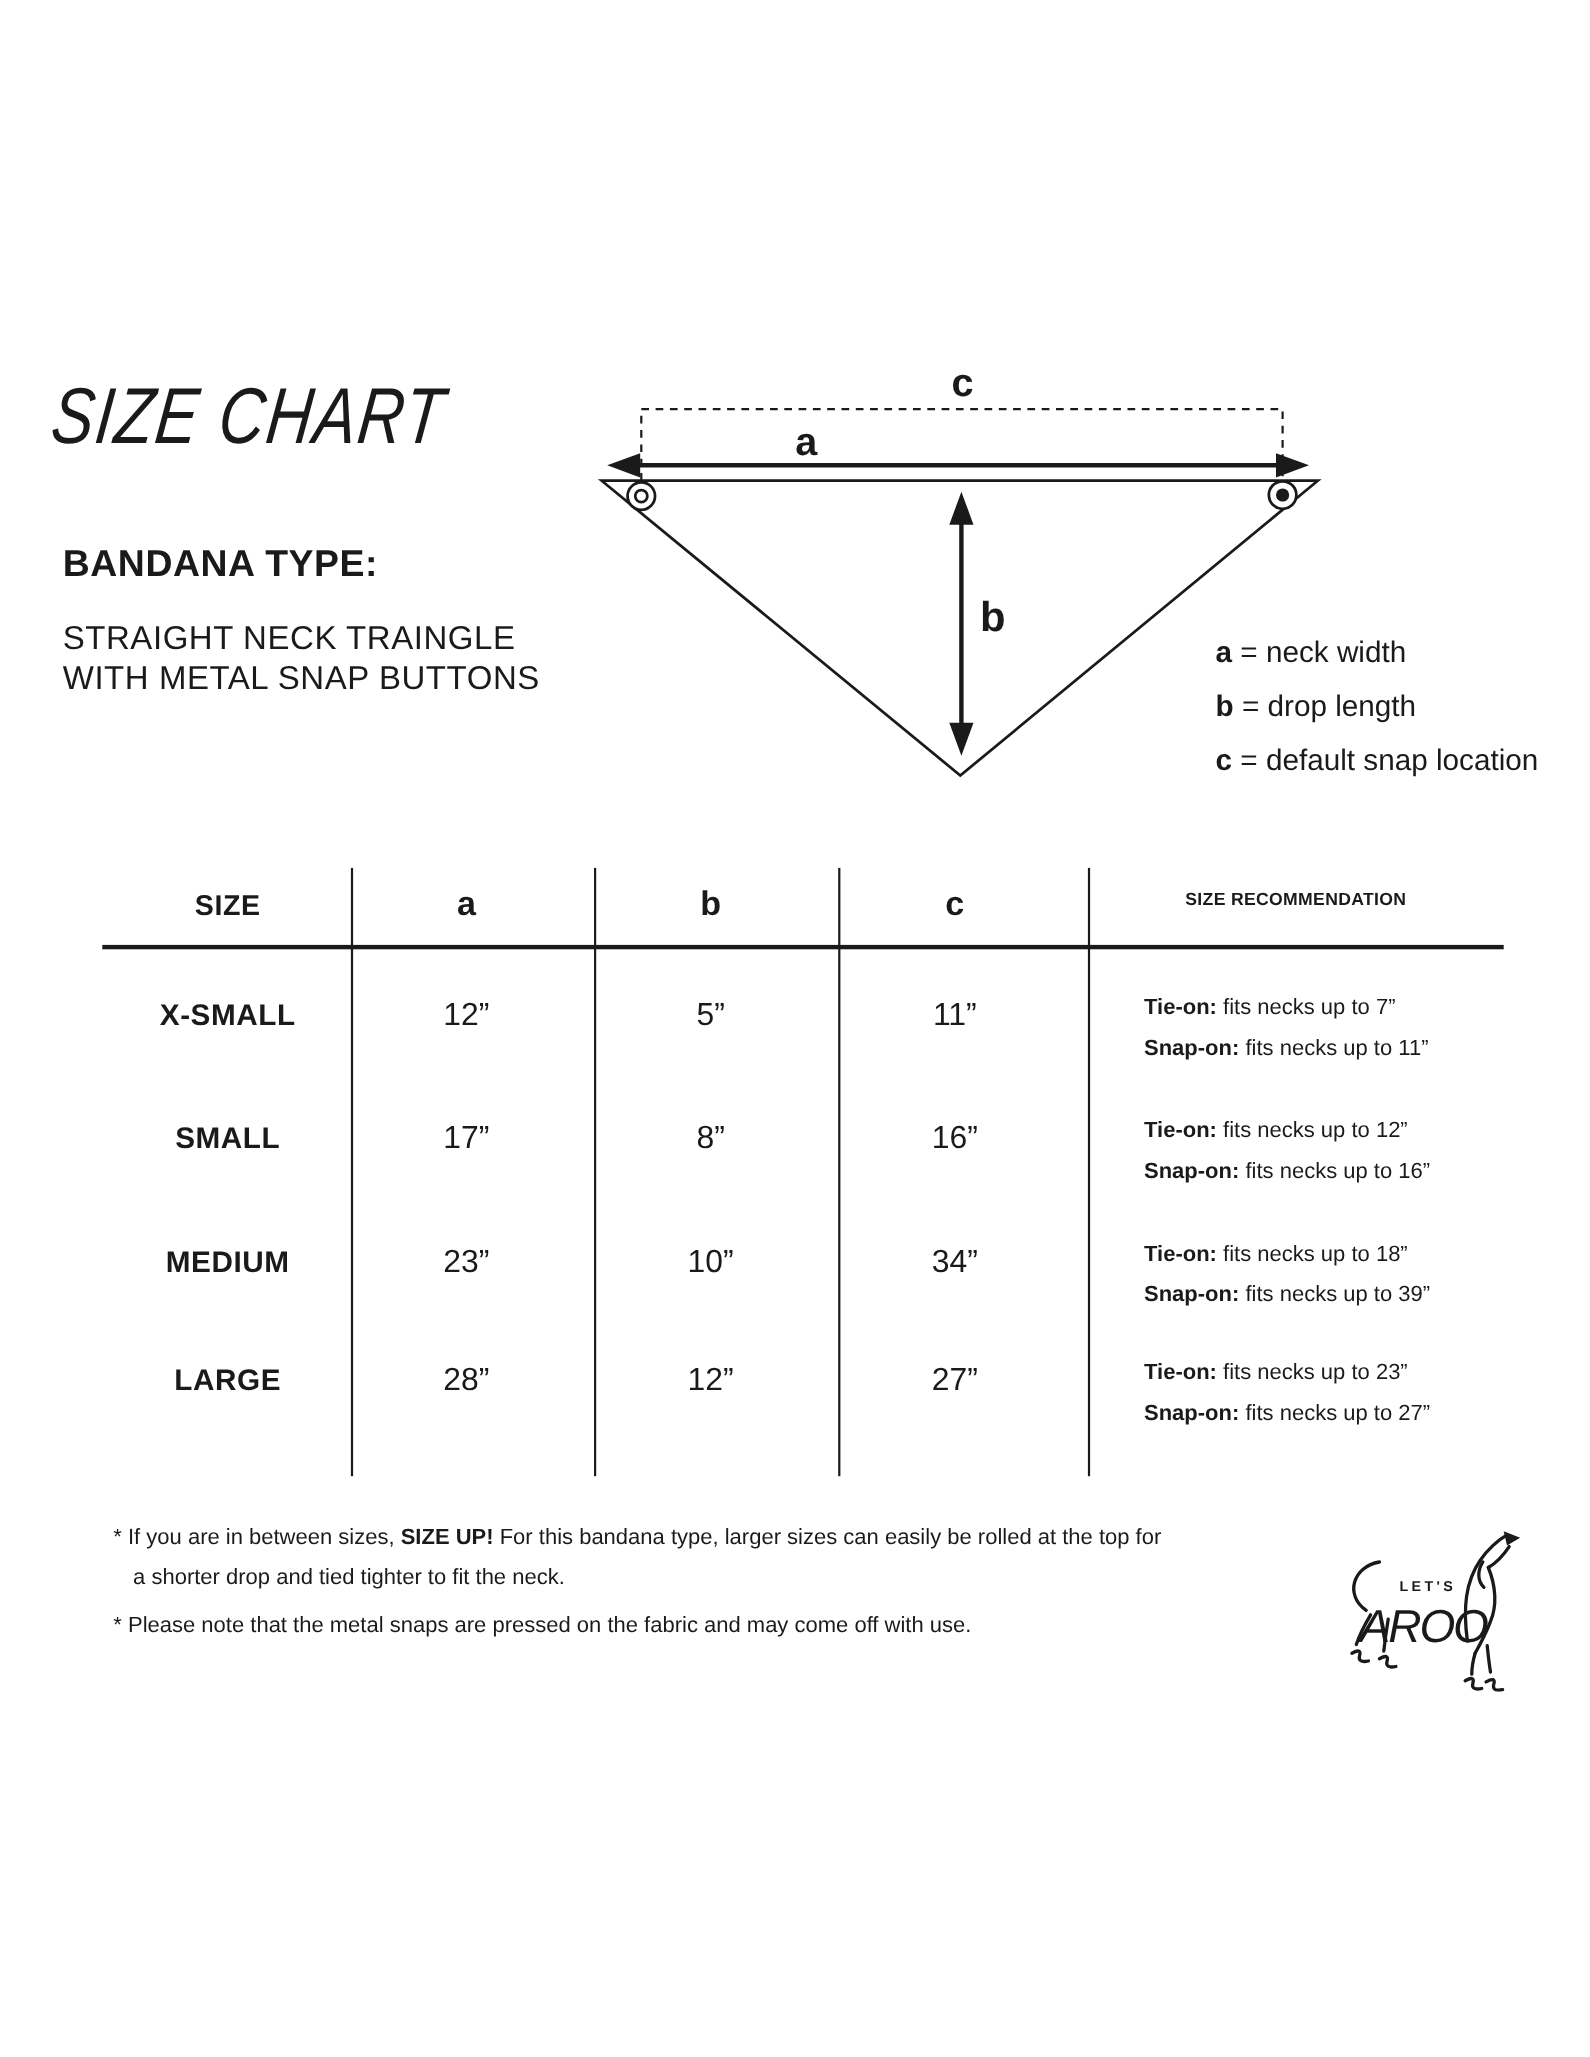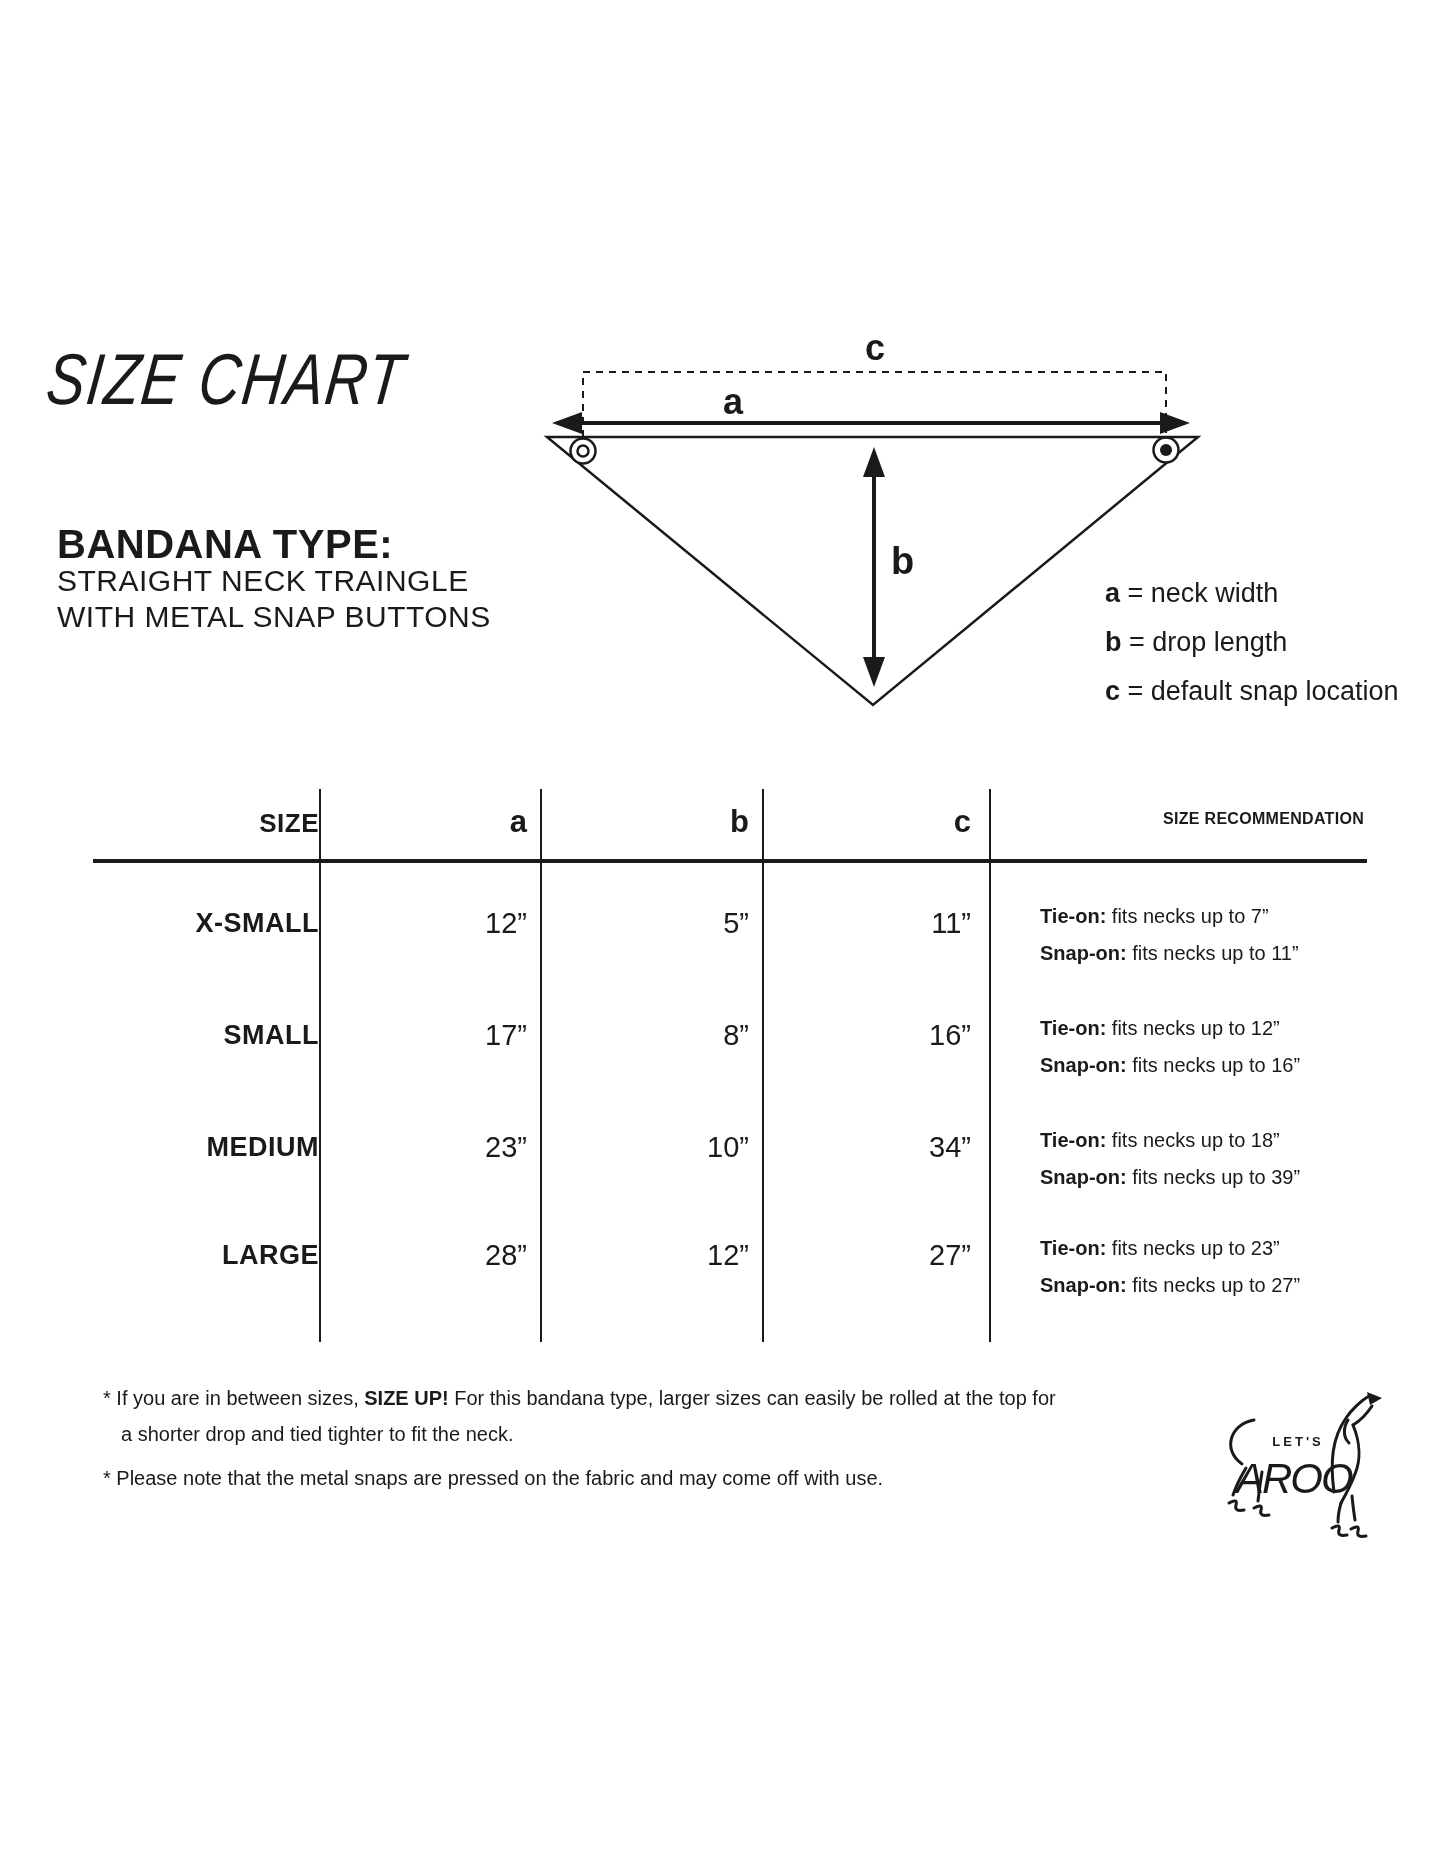--- a/index.html
+++ b/index.html
@@ -8,33 +8,33 @@
     font-family:"Liberation Sans",sans-serif;color:#1a1a1a;overflow:hidden;
   }
   .abs{position:absolute;}
   
   .title{
     left:52px;top:338px;font-size:72px;font-style:italic;font-weight:400;
     letter-spacing:2px;transform:scaleX(0.80) skewX(-8deg);transform-origin:0 0;
     white-space:nowrap;
   }
   
-  .bandana-label{left:57px;top:494px;font-size:40px;font-weight:700;letter-spacing:.5px;margin-top:28px;}
+  .bandana-label{left:57px;top:494px;font-size:34px;font-weight:700;letter-spacing:.5px;}
   .bandana-type{left:57px;top:563px;font-size:30px;line-height:36px;letter-spacing:.5px;}
   
   .diagram{left:0;top:0;width:1445px;height:760px;}
   .dlabel{font-family:"Liberation Sans",sans-serif;font-weight:600;fill:#1a1a1a;}
   
   .legend{left:1105px;top:578px;font-size:27px;}
   .legend .row{height:49px;white-space:nowrap;}
   .legend b{font-weight:700;}
   
   .vline{width:2px;background:#1a1a1a;top:789px;height:553px;}
   .hrule{left:93px;top:859px;width:1274px;height:4px;background:#1a1a1a;}
-  .cell{text-align:right;white-space:nowrap;}
+  .cell{text-align:center;white-space:nowrap;}
   .th-size{left:95px;width:224px;top:808px;font-size:26px;font-weight:700;letter-spacing:.5px;}
   .th-abc{font-size:31px;font-weight:600;top:804px;width:206px;}
   .th-rec{left:992px;width:372px;top:810px;font-size:16px;font-weight:700;letter-spacing:.3px;}
   .size-name{left:95px;width:224px;font-size:27px;font-weight:600;letter-spacing:.5px;}
   .val{width:206px;font-size:29px;}
   .col-a{left:321px;} .col-b{left:543px;} .col-c{left:765px;}
   .rec{left:1040px;width:340px;font-size:20px;line-height:37px;white-space:nowrap;}
   .rec b{font-weight:700;}
   
   .fn{font-size:20px;white-space:nowrap;}

